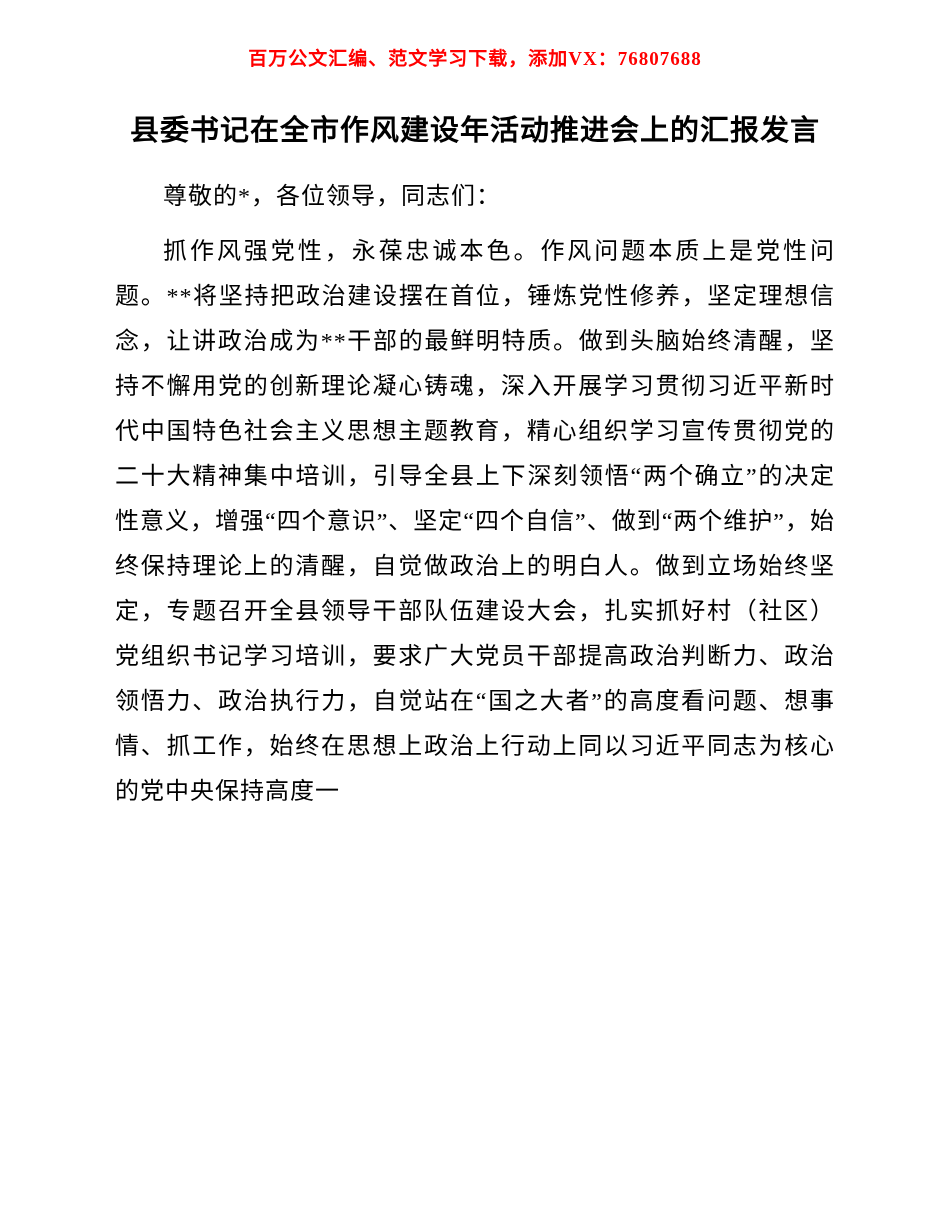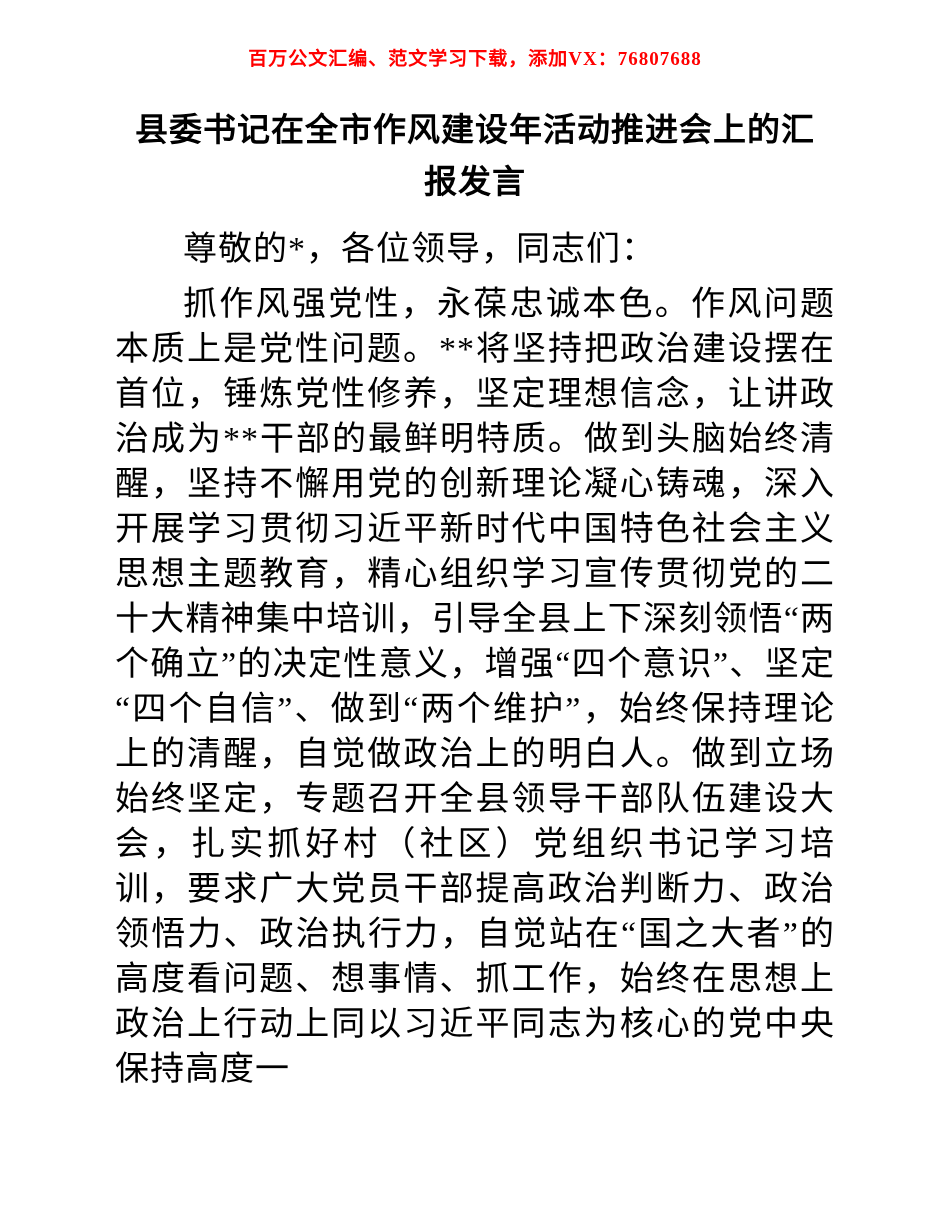--- a/index.html
+++ b/index.html
@@ -29,32 +29,32 @@
     line-height: 26px;
     font-weight: 700;
     color: #ff0000;
     letter-spacing: 1px;
   }
 
   .doc-title {
     max-width: 690px;
     margin: 32px auto 0 auto;
     text-align: center;
-    font-size: 33px;
+    font-size: 29px;
     line-height: 52px;
     font-weight: 700;
     letter-spacing: 1px;
   }
 
   .doc-body {
     margin-top: 18px;
   }
 
   .doc-body p {
-    font-size: 34px;
+    font-size: 24px;
     line-height: 45px;
     font-weight: 500;
     letter-spacing: 1px;
     text-align: justify;
     text-indent: 2em;
     margin: 0 0 10px 0;
     word-break: break-all;
   }
 </style>
 </head>

